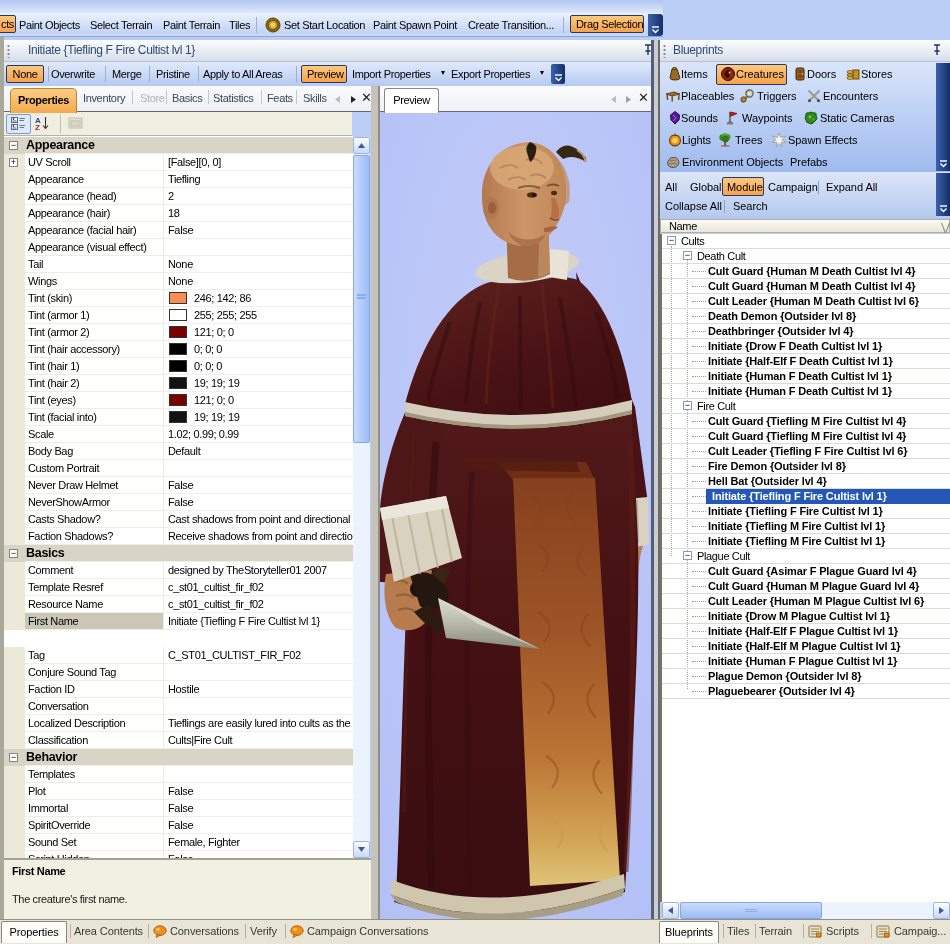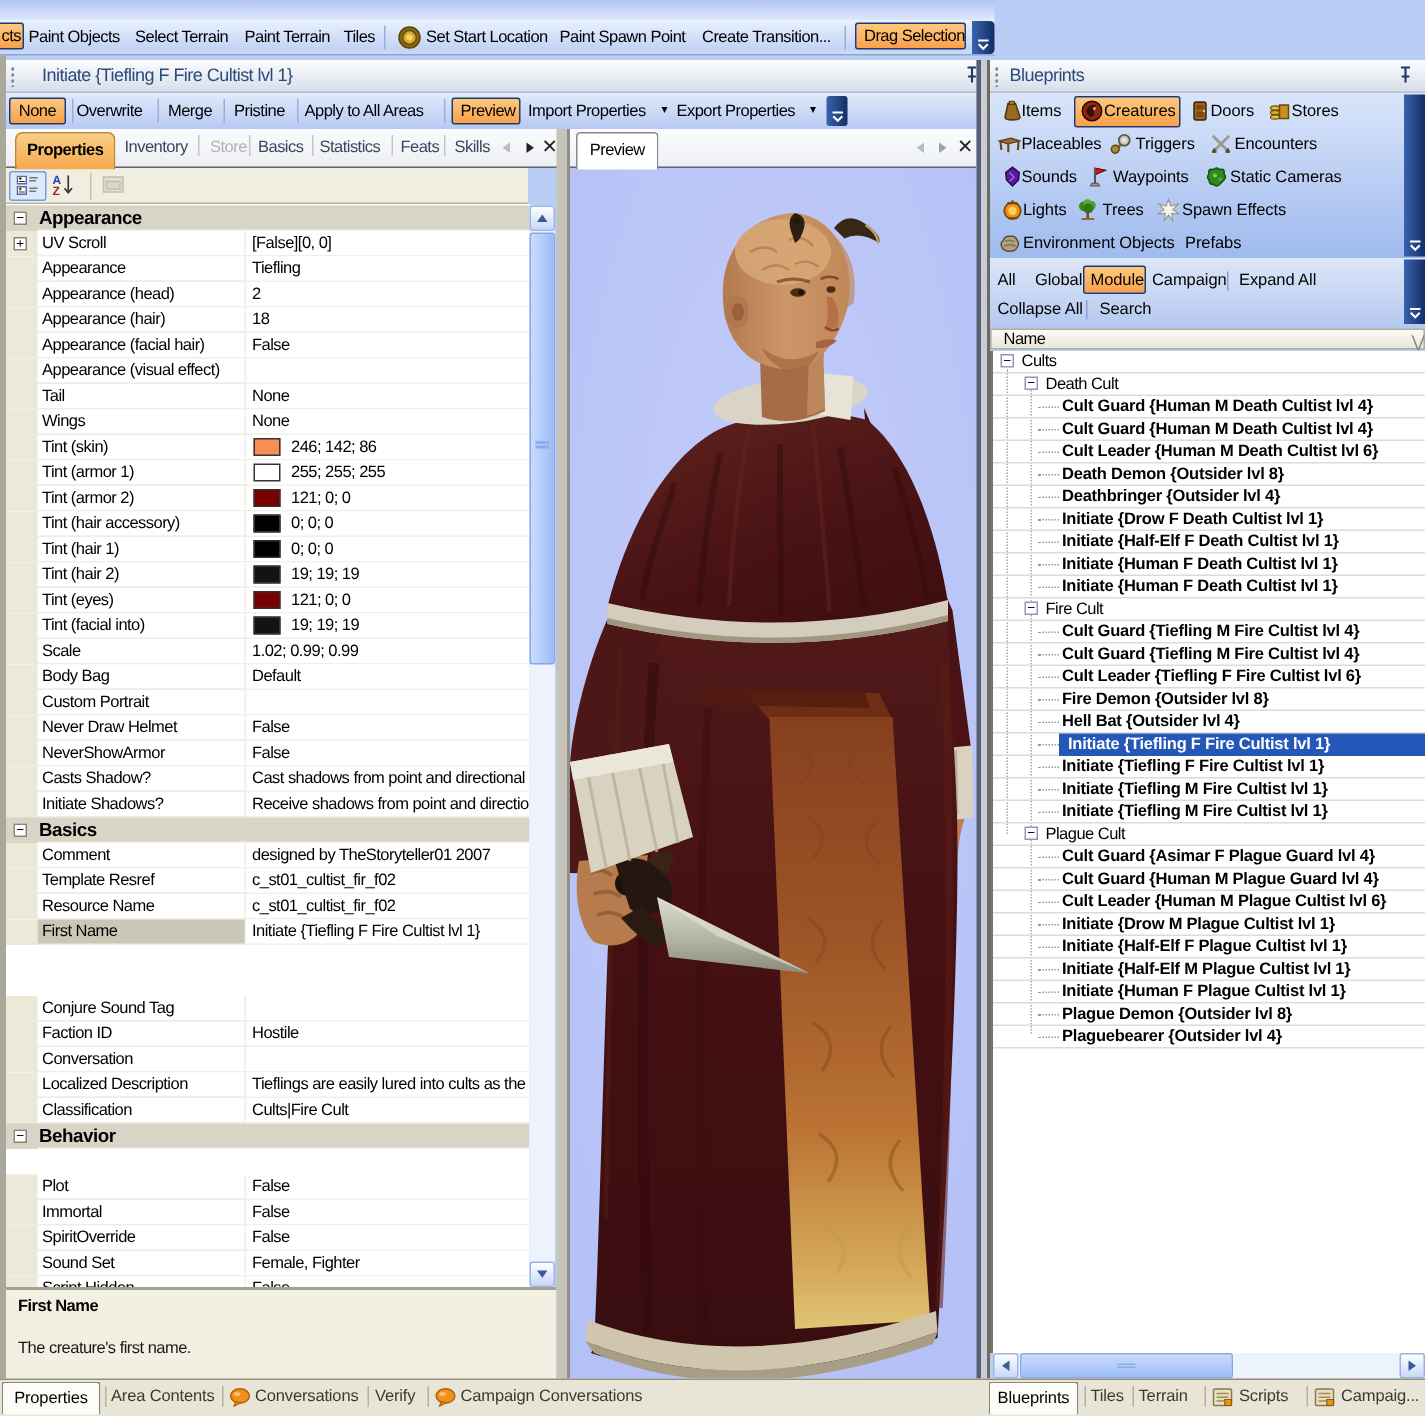--- a/index.html
+++ b/index.html
@@ -179,32 +179,34 @@
 <div class="grow" style="top:222px"><span class="gn">Tint (hair 1)</span><span class="gvline"></span><span class="sw" style="background:#000000"></span><span class="gv" style="left:190px">0; 0; 0</span></div>
 <div class="grow" style="top:239px"><span class="gn">Tint (hair 2)</span><span class="gvline"></span><span class="sw" style="background:#131313"></span><span class="gv" style="left:190px">19; 19; 19</span></div>
 <div class="grow" style="top:256px"><span class="gn">Tint (eyes)</span><span class="gvline"></span><span class="sw" style="background:#790000"></span><span class="gv" style="left:190px">121; 0; 0</span></div>
 <div class="grow" style="top:273px"><span class="gn">Tint (facial into)</span><span class="gvline"></span><span class="sw" style="background:#131313"></span><span class="gv" style="left:190px">19; 19; 19</span></div>
 <div class="grow" style="top:290px"><span class="gn">Scale</span><span class="gvline"></span><span class="gv">1.02; 0.99; 0.99</span></div>
 <div class="grow" style="top:307px"><span class="gn">Body Bag</span><span class="gvline"></span><span class="gv">Default</span></div>
 <div class="grow" style="top:324px"><span class="gn">Custom Portrait</span><span class="gvline"></span><span class="gv"></span></div>
 <div class="grow" style="top:341px"><span class="gn">Never Draw Helmet</span><span class="gvline"></span><span class="gv">False</span></div>
 <div class="grow" style="top:358px"><span class="gn">NeverShowArmor</span><span class="gvline"></span><span class="gv">False</span></div>
 <div class="grow" style="top:375px"><span class="gn">Casts Shadow?</span><span class="gvline"></span><span class="gv">Cast shadows from point and directional</span></div>
-<div class="grow" style="top:392px"><span class="gn">Initiate Shadows?</span><span class="gvline"></span><span class="gv">Receive shadows from point and directional</span></div>
+<div class="grow" style="top:392px"><span class="gn">Faction Shadows?</span><span class="gvline"></span><span class="gv">Receive shadows from point and directional</span></div>
 <div class="grow gcat" style="top:409px"><span class="box">−</span><b>Basics</b></div>
 <div class="grow" style="top:426px"><span class="gn">Comment</span><span class="gvline"></span><span class="gv">designed by TheStoryteller01 2007</span></div>
 <div class="grow" style="top:443px"><span class="gn">Template Resref</span><span class="gvline"></span><span class="gv">c_st01_cultist_fir_f02</span></div>
 <div class="grow" style="top:460px"><span class="gn">Resource Name</span><span class="gvline"></span><span class="gv">c_st01_cultist_fir_f02</span></div>
 <div class="grow" style="top:477px"><span class="gn gsel">First Name</span><span class="gvline"></span><span class="gv">Initiate {Tiefling F Fire Cultist lvl 1}</span></div>
+<div class="grow" style="top:511px"><span class="gn">Tag</span><span class="gvline"></span><span class="gv">C_ST01_CULTIST_FIR_F02</span></div>
 <div class="grow" style="top:545px"><span class="gn">Faction ID</span><span class="gvline"></span><span class="gv">Hostile</span></div>
 <div class="grow" style="top:528px"><span class="gn">Conjure Sound Tag</span><span class="gvline"></span><span class="gv"></span></div>
 <div class="grow" style="top:562px"><span class="gn">Conversation</span><span class="gvline"></span><span class="gv"></span></div>
 <div class="grow" style="top:579px"><span class="gn">Localized Description</span><span class="gvline"></span><span class="gv">Tieflings are easily lured into cults as the</span></div>
 <div class="grow" style="top:596px"><span class="gn">Classification</span><span class="gvline"></span><span class="gv">Cults|Fire Cult</span></div>
 <div class="grow gcat" style="top:613px"><span class="box">−</span><b>Behavior</b></div>
+<div class="grow" style="top:630px"><span class="gn">Templates</span><span class="gvline"></span><span class="gv"></span></div>
 <div class="grow" style="top:647px"><span class="gn">Plot</span><span class="gvline"></span><span class="gv">False</span></div>
 <div class="grow" style="top:664px"><span class="gn">Immortal</span><span class="gvline"></span><span class="gv">False</span></div>
 <div class="grow" style="top:681px"><span class="gn">SpiritOverride</span><span class="gvline"></span><span class="gv">False</span></div>
 <div class="grow" style="top:698px"><span class="gn">Sound Set</span><span class="gvline"></span><span class="gv">Female, Fighter</span></div>
 <div class="grow" style="top:715px"><span class="gn">Script Hidden</span><span class="gvline"></span><span class="gv">False</span></div>
 </div>
 <div class="sbv" style="left:353px;top:137px;width:17px;height:721px"></div>
 <div class="sbtn" style="left:353px;top:137px">
     <svg width="9" height="9" viewBox="0 0 9 9">
       <polygon points="4.5 2,8 7,1 7" fill="#3a5a9a"></polygon>

